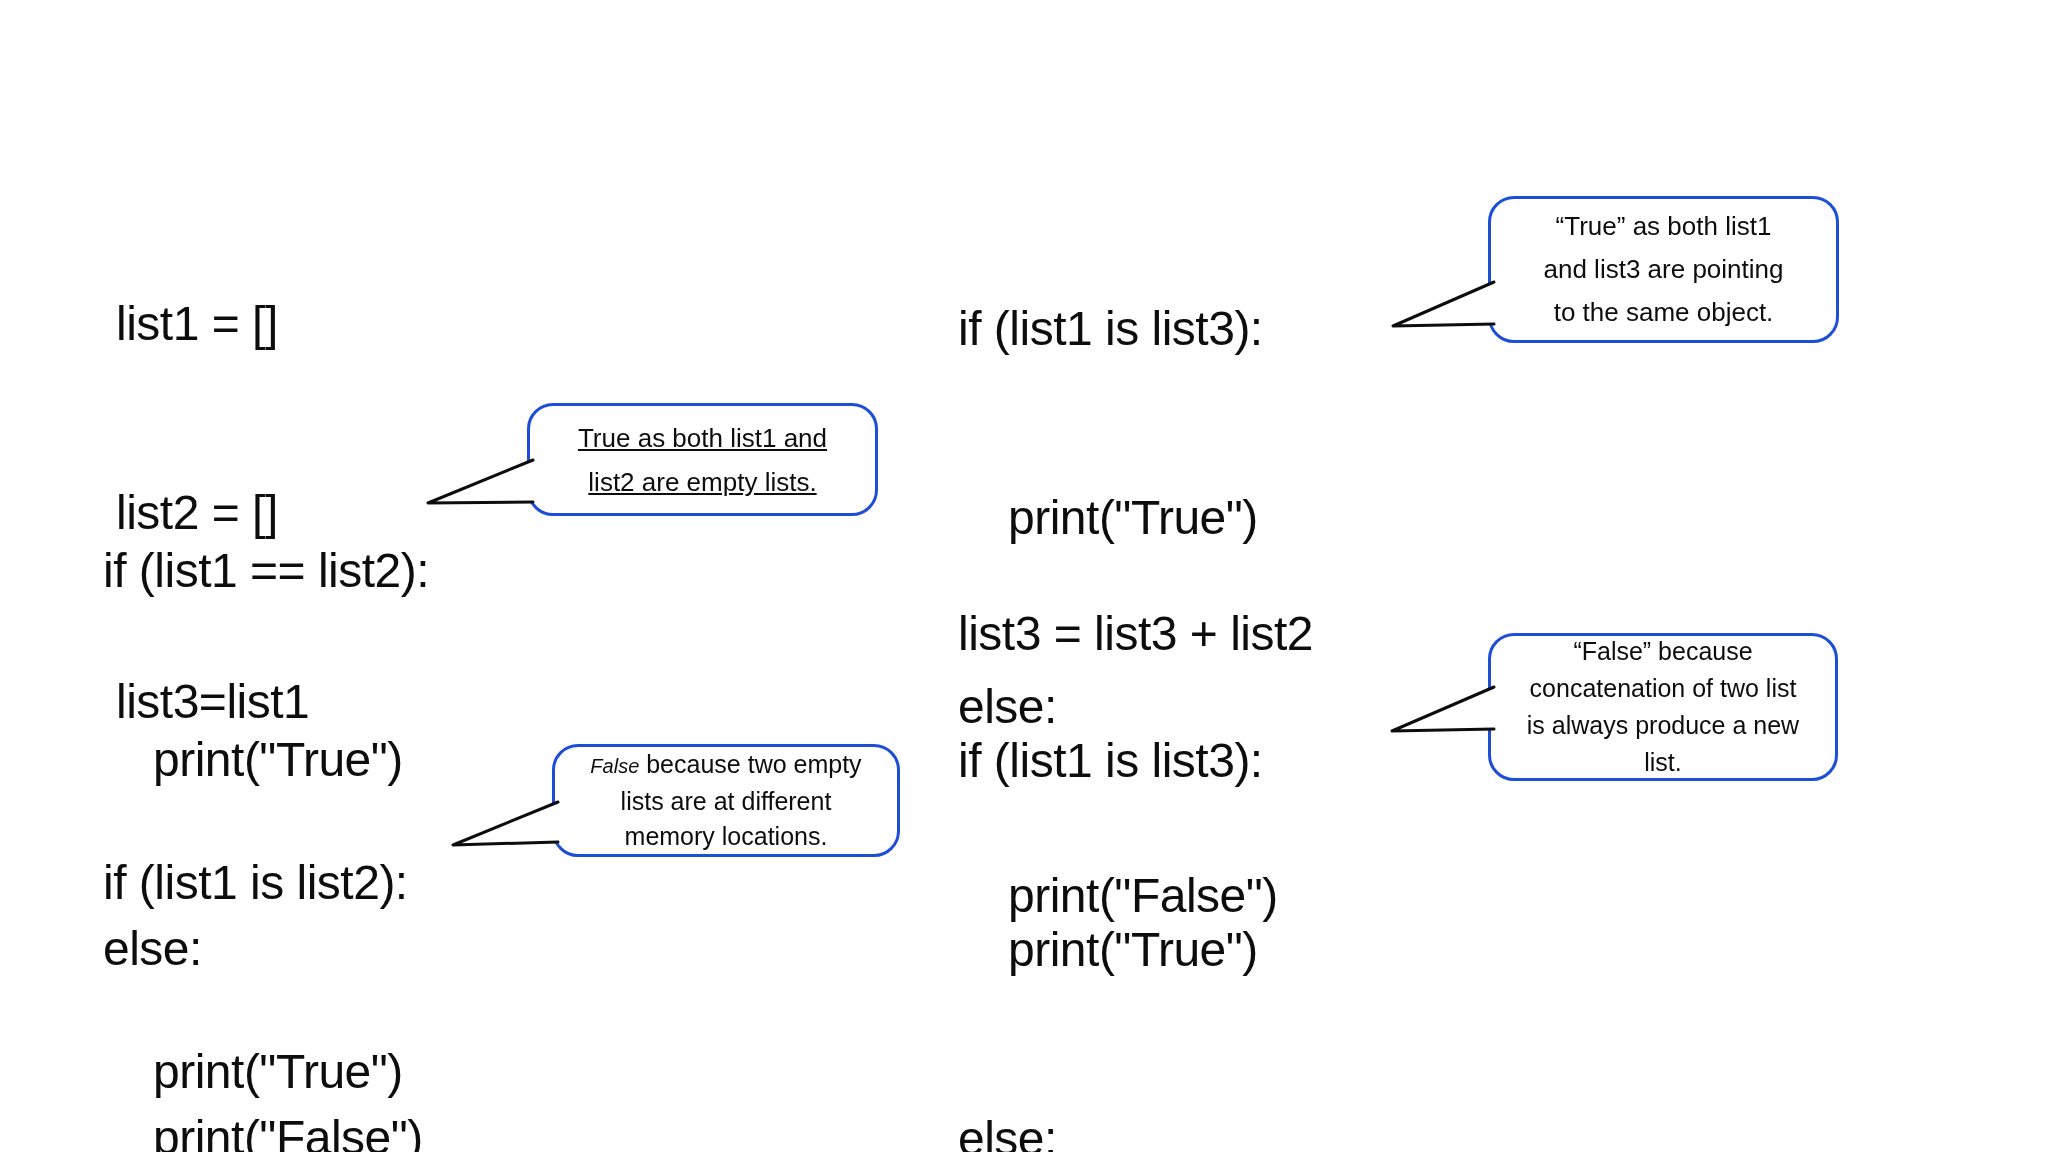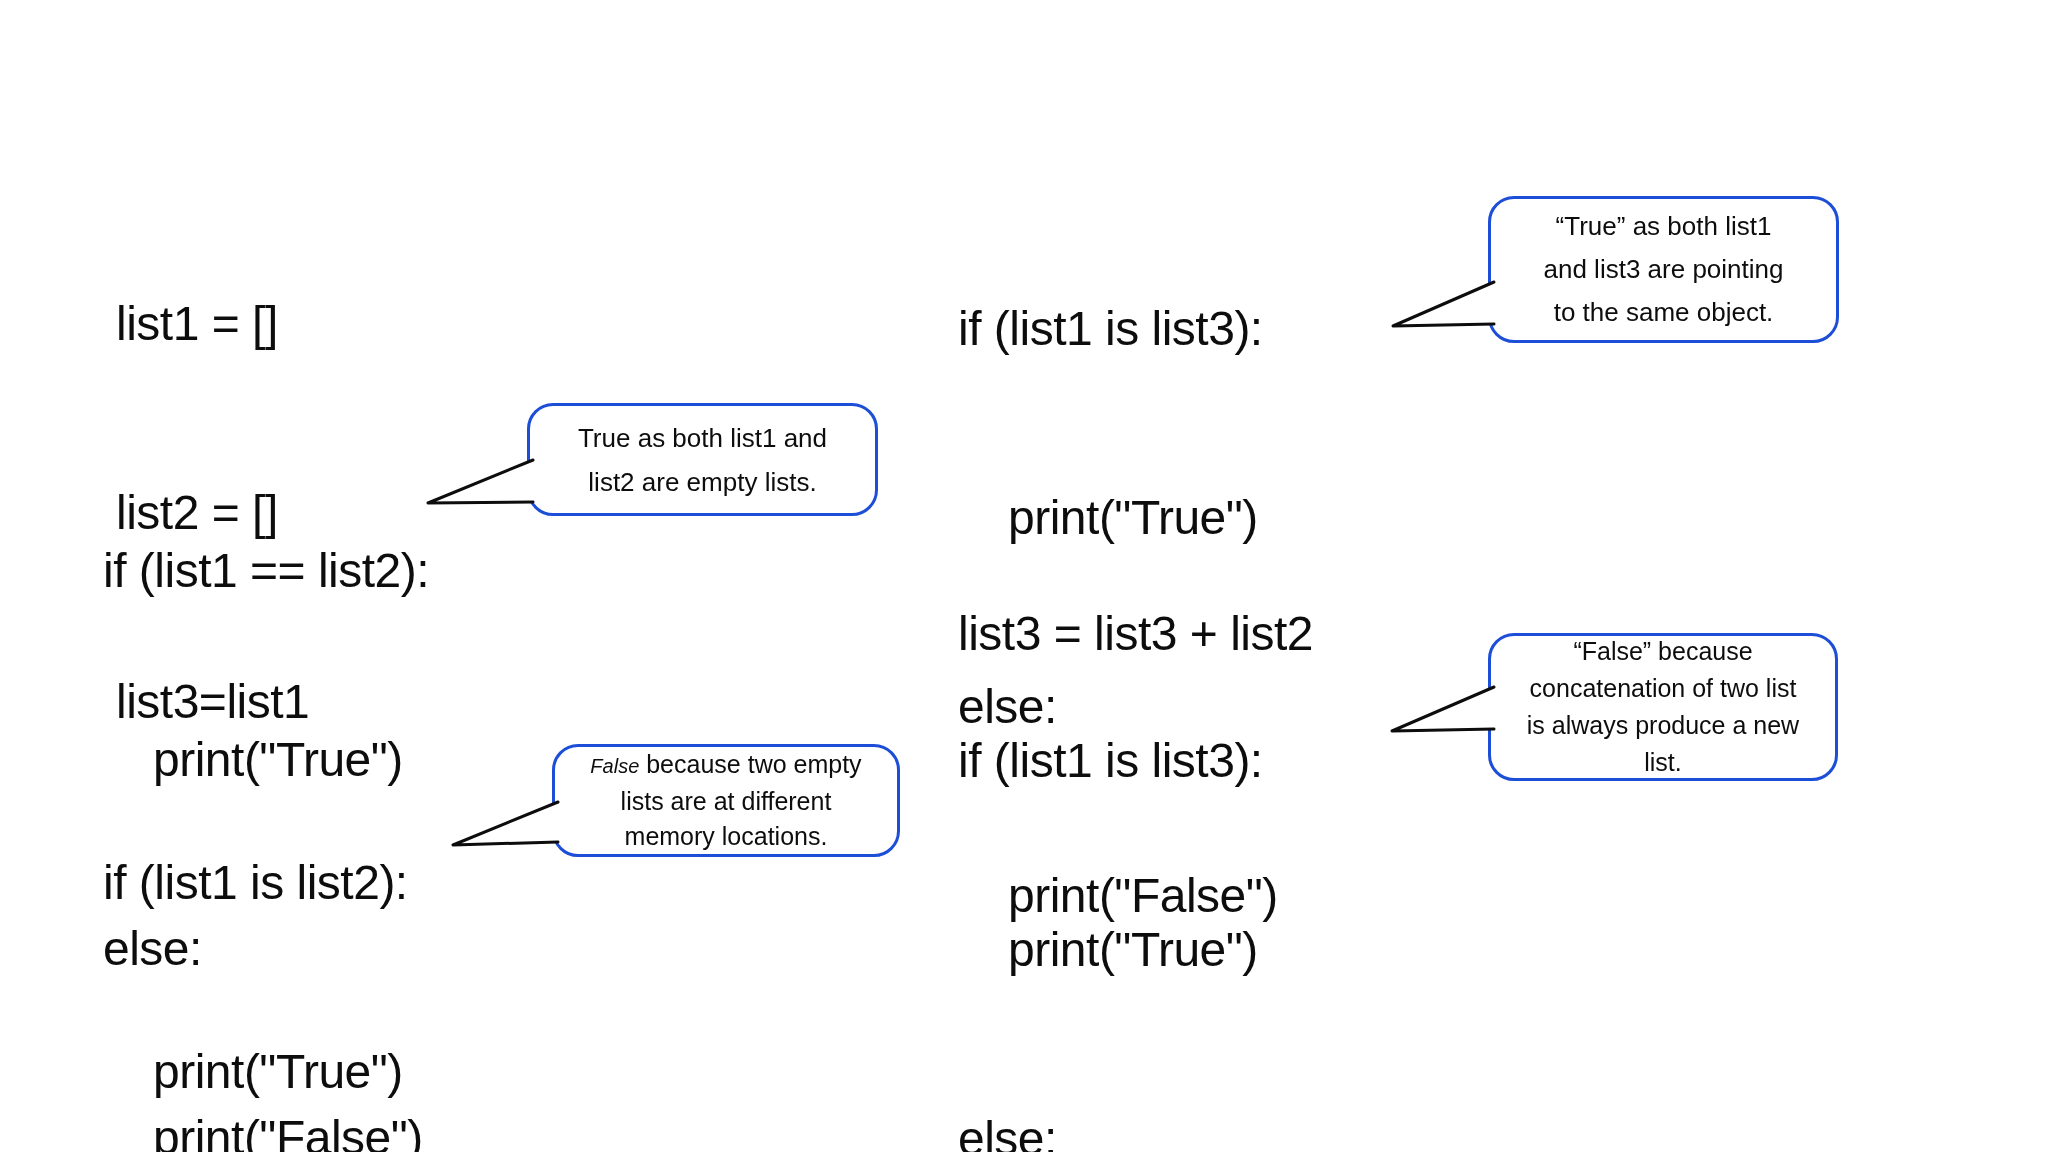--- a/index.html
+++ b/index.html
@@ -60,21 +60,21 @@
     <div class="code-line">list3 = list3 + list2</div>
   </div>
 
   <div class="code-block" style="left:958px; top:603px;">
     <div class="code-line">if (list1 is list3):</div>
     <div class="code-line indent">print("True")</div>
     <div class="code-line">else:</div>
     
   </div>
 
-  <div class="bubble b1" style="left:527px; top:403px; width:351px; height:113px;">
+  <div class="bubble b1" style="left:527px; top:403px; width:351px; height:113px;text-decoration:underline;">
     <div class="bubble-line">True as both list1 and</div>
     <div class="bubble-line">list2 are empty lists.</div>
   </div>
   <svg class="tail" style="left:420px; top:448px;" width="130" height="70" viewBox="0 0 130 70">
     <polygon points="8,55 113,12 113,54" fill="#ffffff"></polygon>
     <path d="M113,12 L8,55 L113,54" fill="none" stroke="#0d0d0d" stroke-width="3" stroke-linejoin="round" stroke-linecap="round"></path>
   </svg>
 
   <div class="bubble b2" style="left:552px; top:744px; width:348px; height:113px;">
     <div class="bubble-line"><span class="small-word">False</span> <span>because two empty</span></div>

